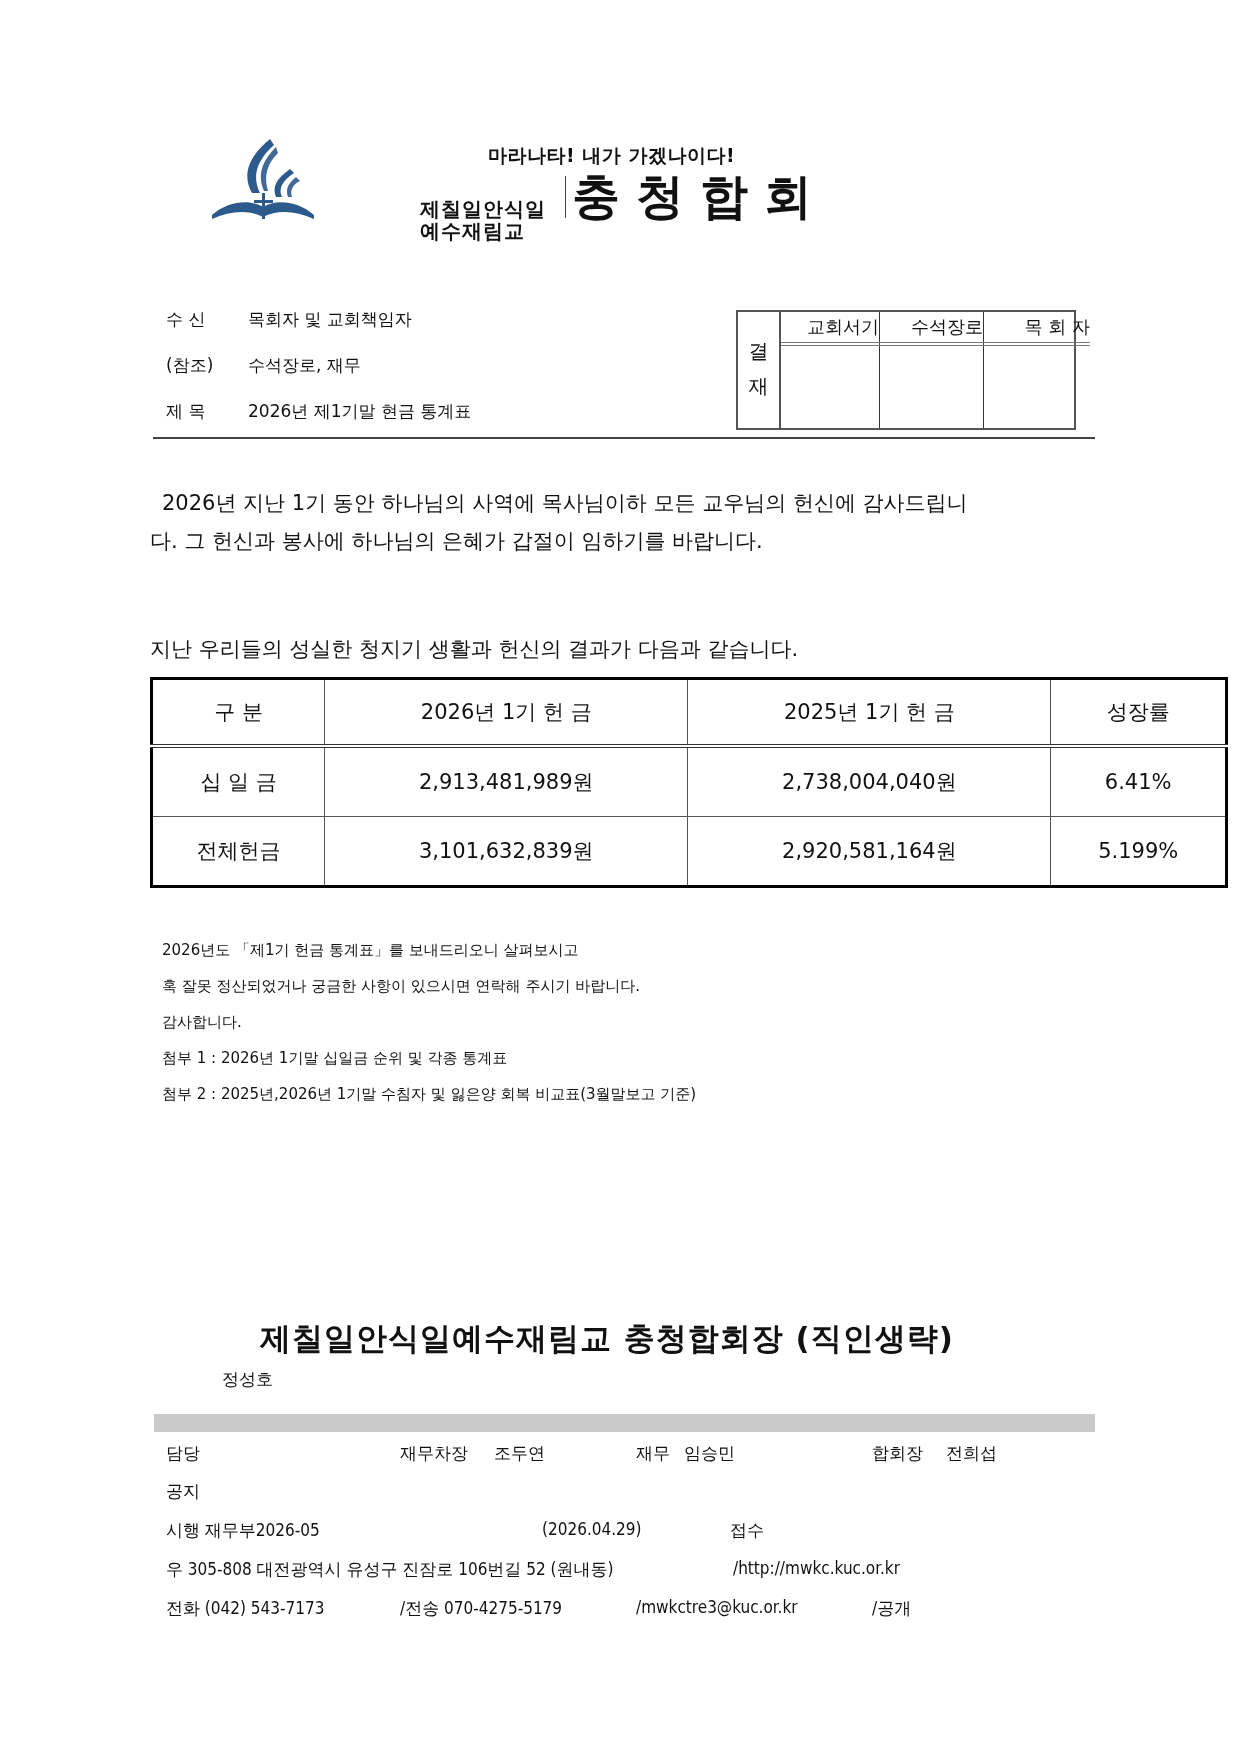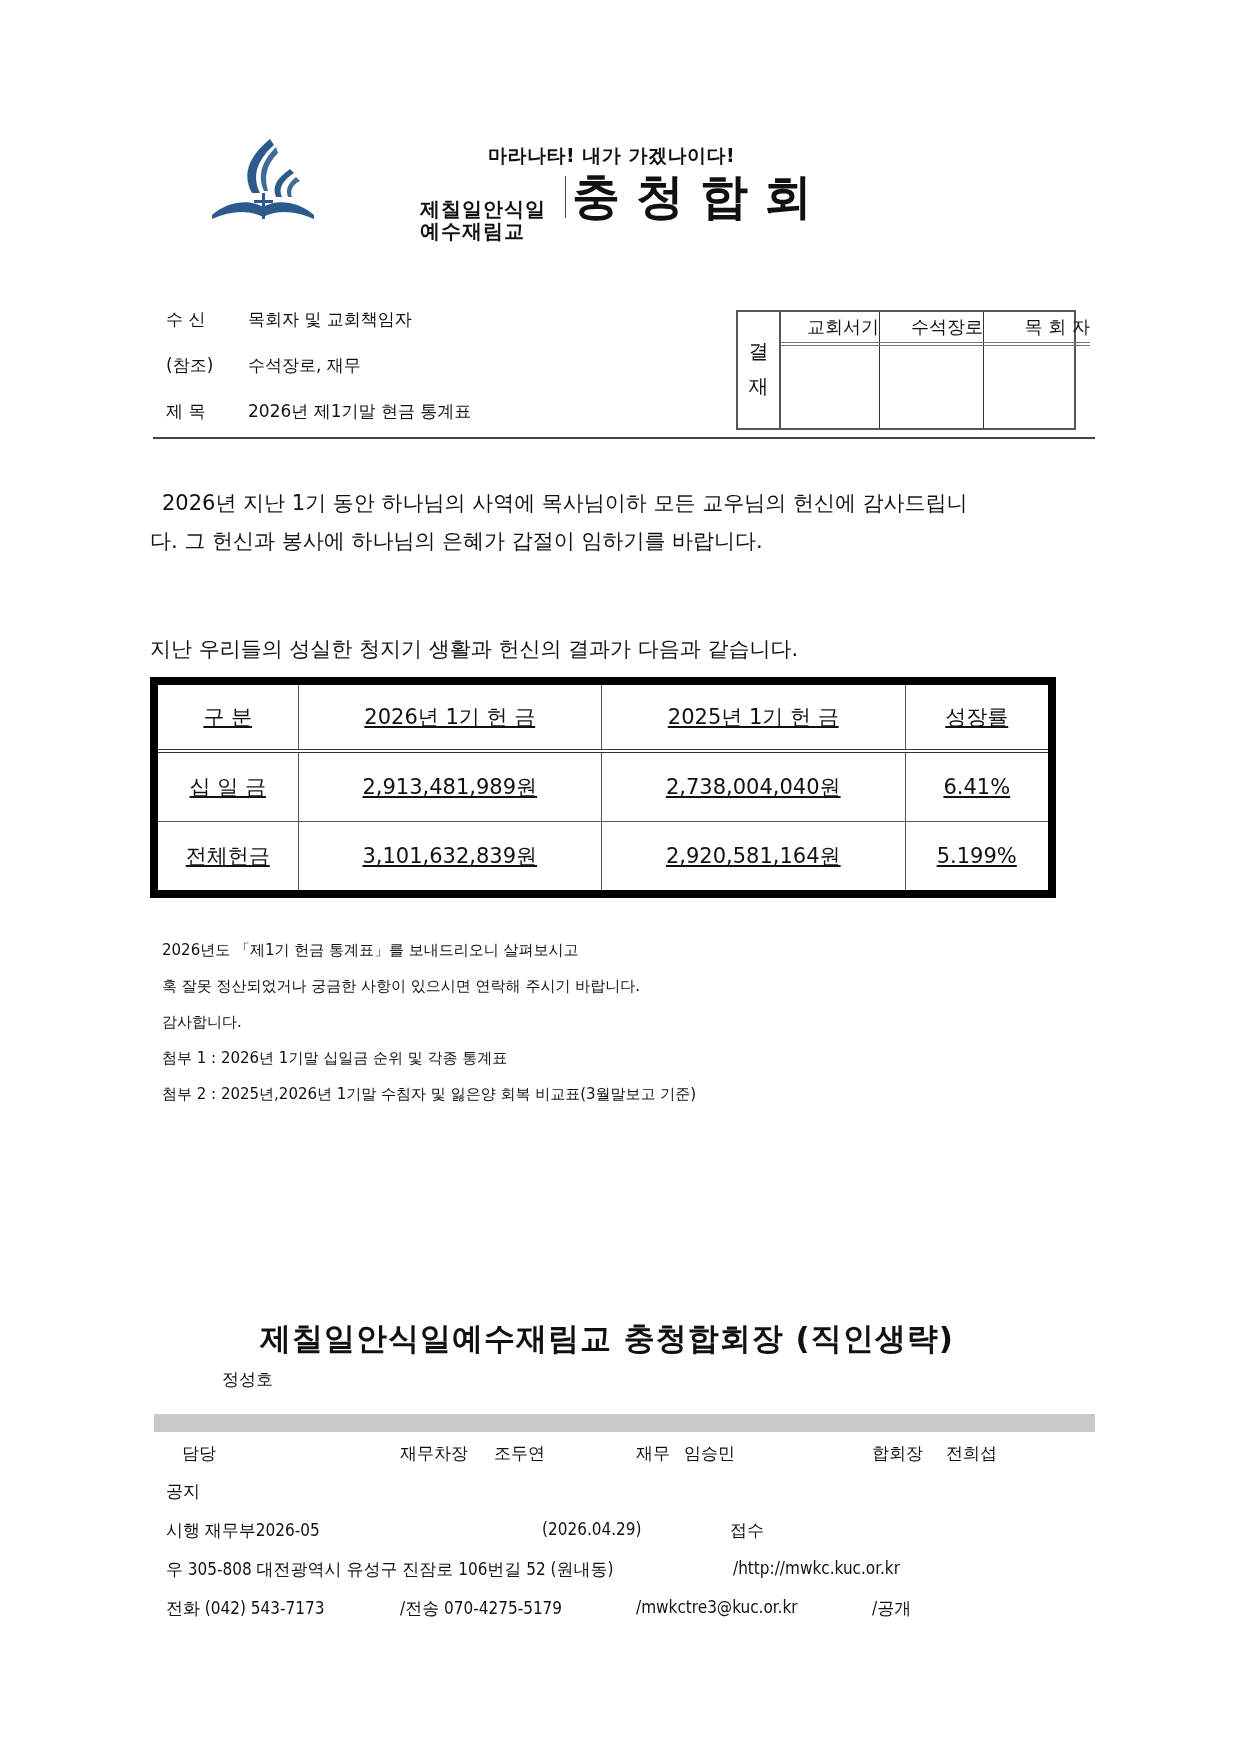--- a/index.html
+++ b/index.html
@@ -27,22 +27,22 @@
   .approval .side span { display: block; }
   .approval .hdr { position: absolute; top: 0; height: 30px; font-size: 18px; text-align: right; line-height: 30px;
                    border-bottom: 4px double #777; box-sizing: content-box; }
   .approval .col { position: absolute; top: 0; bottom: 0; border-right: 1.5px solid #333; }
 
   .hr-top { position: absolute; left: 153px; top: 437px; width: 942px; height: 1.5px; background: #444; }
 
   .para { font-size: 21px; line-height: 38px; }
 
   
-  table.stats { position: absolute; left: 150px; top: 677px; width: 906px; border-collapse: collapse;
-                border: 8px solid #000000; font-size: 21px; text-decoration: underline; }
+  table.stats { position: absolute; left: 150px; top: 677px; width: 1078px; border-collapse: collapse;
+                border: 3px solid #000000; font-size: 21px; }
   table.stats td { border: 1px solid #555; text-align: center; height: 68px; padding: 0; }
   table.stats tr.head td { border-bottom: 4px double #333; height: 64px; }
 
   .closing { font-size: 15px; line-height: 36px; margin-left: 12px; }
 
   .sign { left: 0; width: 1214px; top: 1318px; text-align: center; font-size: 31px; font-weight: bold; letter-spacing: 1px; }
 
   .gray-bar { position: absolute; left: 154px; top: 1414px; width: 941px; height: 18px; background: #c9c9c9; }
 
   .foot { font-size: 17px; font-family: "DejaVu Sans Condensed", "DejaVu Sans", sans-serif; }
@@ -130,21 +130,21 @@
 <div class="abs closing" style="left:150px;top:932px">2026년도  「제1기  헌금  통계표」를  보내드리오니  살펴보시고</div>
 <div class="abs closing" style="left:150px;top:968px">혹  잘못  정산되었거나  궁금한  사항이  있으시면  연락해  주시기  바랍니다.</div>
 <div class="abs closing" style="left:150px;top:1004px">감사합니다.</div>
 <div class="abs closing" style="left:150px;top:1040px">첨부  1  :  2026년  1기말  십일금  순위  및  각종  통계표</div>
 <div class="abs closing" style="left:150px;top:1076px">첨부  2  :  2025년,2026년  1기말  수침자  및  잃은양  회복  비교표(3월말보고  기준)</div>
 
 <div class="abs sign">제칠일안식일예수재림교  충청합회장  (직인생략)</div>
 
 <div class="gray-bar"></div>
 
-<div class="abs foot" style="left:182px;top:1442px">담당</div>
+<div class="abs foot" style="left:166px;top:1442px">담당</div>
 <div class="abs foot" style="left:222px;top:1368px">정성호</div>
 <div class="abs foot" style="left:400px;top:1442px">재무차장</div>
 <div class="abs foot" style="left:494px;top:1442px">조두연</div>
 <div class="abs foot" style="left:636px;top:1442px">재무</div>
 <div class="abs foot" style="left:684px;top:1442px">임승민</div>
 <div class="abs foot" style="left:872px;top:1442px">합회장</div>
 <div class="abs foot" style="left:946px;top:1442px">전희섭</div>
 
 <div class="abs foot" style="left:166px;top:1480px">공지</div>
 

